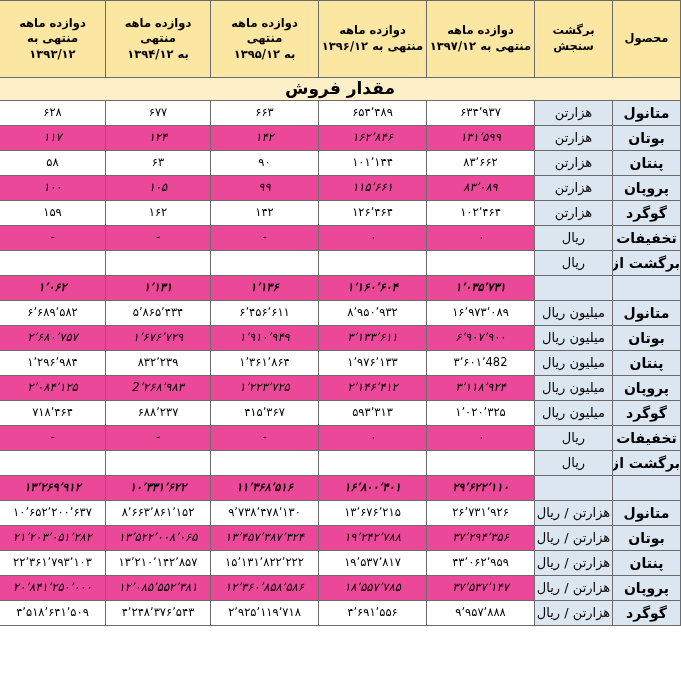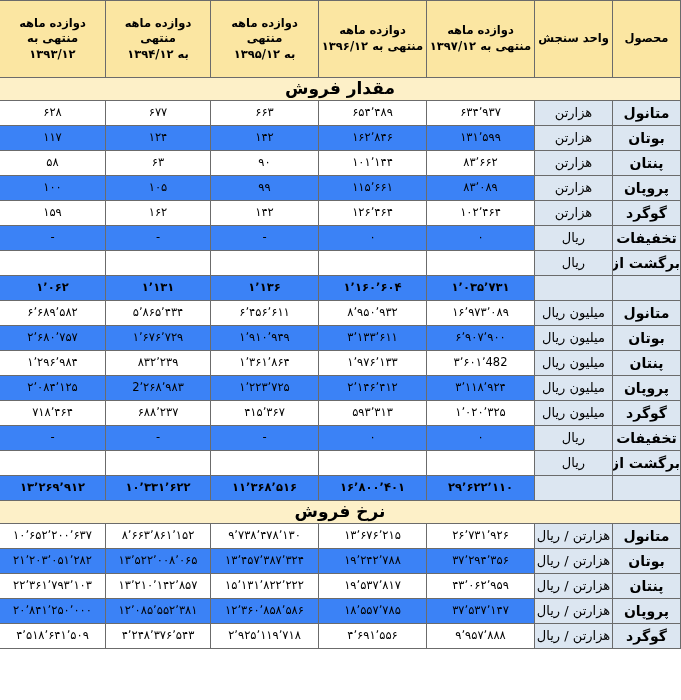--- a/index.html
+++ b/index.html
@@ -55,21 +55,22 @@
   tr.data-row td.label-cell {
     background: #dce6f1;
     font-weight: bold;
     font-size: 14px;
   }
   tr.data-row td.unit-cell {
     background: #dce6f1;
     font-size: 13px;
   }
   tr.data-row.alt td.num-cell {
-    background: #3b82f6;
+    background: #ec4899;
+    font-style: italic;
   }
   tr.data-row.total-row td {
     font-weight: bold;
     background: #ffffff;
   }
   tr.data-row.total-row td.label-cell,
   tr.data-row.total-row td.unit-cell {
     background: #dce6f1;
   }
   tr.data-row td.num-cell {
@@ -95,21 +96,21 @@
     <col class="c-unit">
     <col class="c-y1">
     <col class="c-y2">
     <col class="c-y3">
     <col class="c-y4">
     <col class="c-y5">
   </colgroup>
   <thead>
     <tr class="header-row">
       <th>محصول</th>
-      <th>واحد سنجش</th>
+      <th>برگشت سنجش</th>
       <th>
         <span class="hdr-line">دوازده ماهه</span>
         <span class="hdr-line">منتهی به ۱۳۹۷/۱۲</span>
       </th>
       <th>
         <span class="hdr-line">دوازده ماهه</span>
         <span class="hdr-line">منتهی به ۱۳۹۶/۱۲</span>
       </th>
       <th>
         <span class="hdr-line">دوازده ماهه منتهی</span>
@@ -266,23 +267,20 @@
       </tr>
       <tr class="data-row alt total-row">
         <td class="label-cell"></td>
         <td class="unit-cell"></td>
         <td class="num-cell">۲۹٬۶۲۲٬۱۱۰</td>
         <td class="num-cell">۱۶٬۸۰۰٬۴۰۱</td>
         <td class="num-cell">۱۱٬۳۶۸٬۵۱۶</td>
         <td class="num-cell">۱۰٬۳۳۱٬۶۲۲</td>
         <td class="num-cell">۱۳٬۲۶۹٬۹۱۲</td>
       </tr>
-      <tr class="section-row">
-        <td colspan="7">نرخ فروش</td>
-      </tr>
       <tr class="data-row">
         <td class="label-cell">متانول</td>
         <td class="unit-cell">هزارتن / ریال</td>
         <td class="num-cell">۲۶٬۷۳۱٬۹۲۶</td>
         <td class="num-cell">۱۳٬۶۷۶٬۲۱۵</td>
         <td class="num-cell">۹٬۷۳۸٬۴۷۸٬۱۳۰</td>
         <td class="num-cell">۸٬۶۶۳٬۸۶۱٬۱۵۲</td>
         <td class="num-cell">۱۰٬۶۵۲٬۲۰۰٬۶۳۷</td>
       </tr>
       <tr class="data-row alt">

